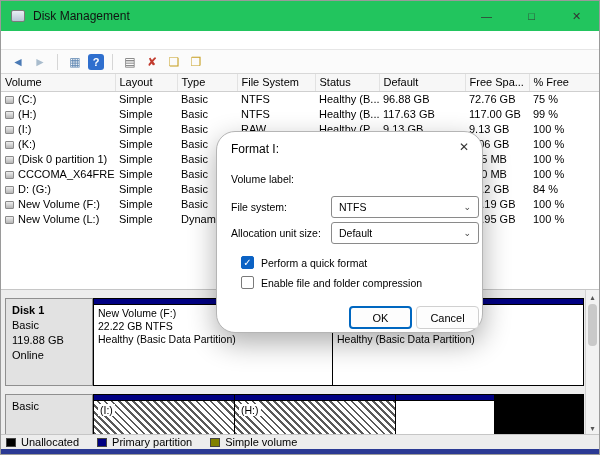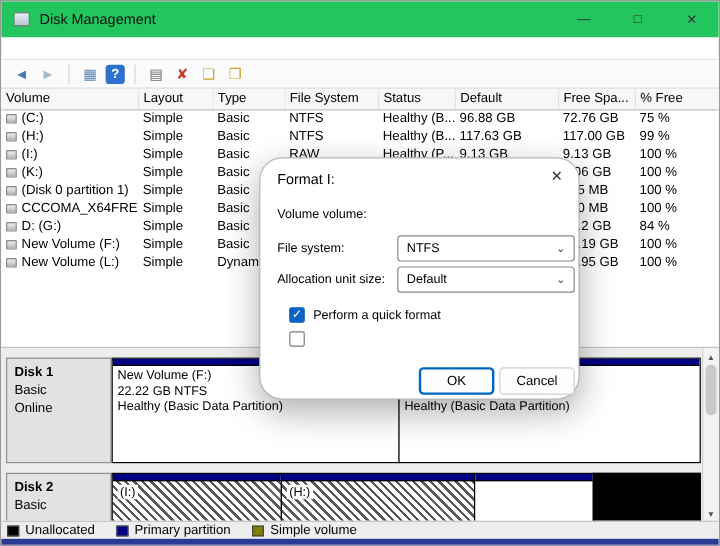--- a/index.html
+++ b/index.html
@@ -230,41 +230,41 @@
             <td>100 %</td>
           </tr>
         </tbody>
     </table>
   </div>
 
   <div class="bottompane">
     <div class="disk-info" style="left:4px;top:8px;height:88px">
       <div class="disk-name">Disk 1</div>
       <div>Basic</div>
+      <div>119.88 GB</div>
       <div>Online</div>
     </div>
     <div class="part" style="left:92px;top:8px;width:240px;height:88px">
       <div class="part-strip"></div>
       <div class="part-text">
         <div class="pt-line">New Volume  (F:)</div>
         <div class="pt-line">22.22 GB NTFS</div>
         <div class="pt-line">Healthy (Basic Data Partition)</div>
       </div>
     </div>
     <div class="part" style="left:331px;top:8px;width:252px;height:88px">
       <div class="part-strip"></div>
       <div class="part-text">
         <div class="pt-line"></div>
         <div class="pt-line">97.66 GB NTFS</div>
         <div class="pt-line">Healthy (Basic Data Partition)</div>
       </div>
     </div>
 
     <div class="disk-info" style="left:4px;top:104px;height:88px">
-      <div class="disk-name">Disk 2</div>
       <div>Basic</div>
     </div>
     <div class="part hatched" style="left:92px;top:104px;width:142px;height:88px">
       <div class="part-strip"></div>
       <div class="part-label"><span>(I:)</span></div>
     </div>
     <div class="part hatched" style="left:233px;top:104px;width:162px;height:88px">
       <div class="part-strip"></div>
       <div class="part-label"><span>(H:)</span></div>
     </div>
@@ -288,38 +288,39 @@
     <span class="lg-sq" style="background:#808000"></span>
     <span class="lg-label">Simple volume</span>
   </div>
 
   <div class="bottomstrip"></div>
 
   <div class="dialog">
     <div class="dlg-title">Format I:</div>
     <div class="dlg-close">✕</div>
 
-    <div class="dlg-label" style="top:41px">Volume volume:</div>
+    <div class="dlg-label" style="top:41px">Volume label:</div>
 
     <div class="dlg-label" style="top:69px">File system:</div>
     <div class="dlg-select" style="top:64px">
       <span>NTFS</span>
       <span class="chev">⌄</span>
     </div>
 
     <div class="dlg-label" style="top:95px">Allocation unit size:</div>
     <div class="dlg-select" style="top:90px">
       <span>Default</span>
       <span class="chev">⌄</span>
     </div>
 
     <div class="dlg-check checked" style="top:124px">
       <span>✓</span>
     </div>
     <div class="dlg-chklabel" style="top:125px">Perform a quick format</div>
 
     <div class="dlg-check" style="top:144px"></div>
+    <div class="dlg-chklabel" style="top:145px">Enable file and folder compression</div>
 
     <div class="dlg-btn dlg-ok">OK</div>
     <div class="dlg-btn dlg-cancel">Cancel</div>
   </div>
 
 </div>
 
 </body></html>

